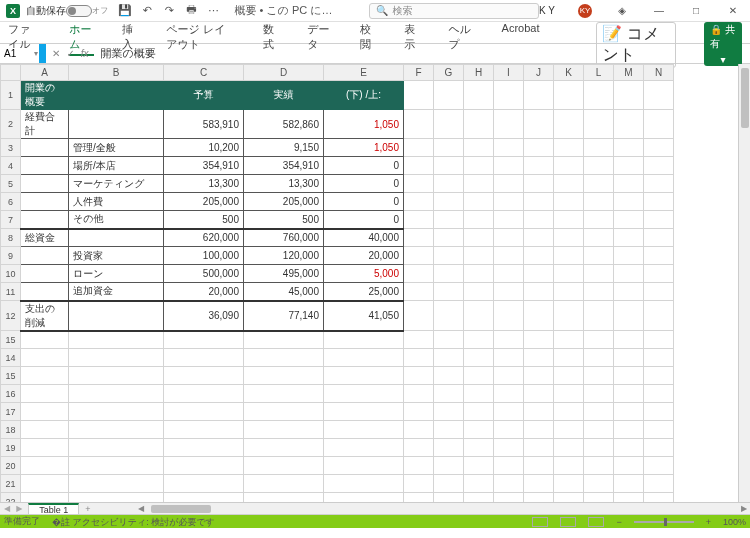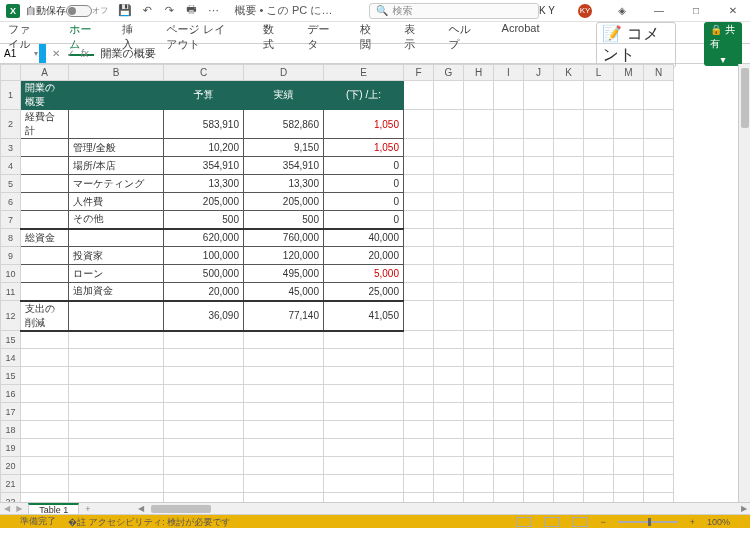--- a/index.html
+++ b/index.html
@@ -54,21 +54,21 @@
   .hscroll-thumb { width: 60px; height: 8px; background: #c0c0c0; border-radius: 2px; margin-left: 4px; }
   .hscroll-arrow { width: 12px; text-align: center; font-size: 8px; color: #888; cursor: pointer; }
   .vscroll { position: absolute; right: 0; top: 0; bottom: 12px; width: 12px; background: #f0f0f0; border-left: 1px solid #ccc; }
   .vscroll-thumb { width: 8px; height: 60px; background: #c0c0c0; border-radius: 2px; margin: 4px auto 0; }
   
   .sheet-tabs { position: absolute; bottom: 0; left: 0; height: 12px; display: flex; align-items: center; font-size: 9px; background: #f0f0f0; border-top: 1px solid #ccc; padding: 0 4px; gap: 6px; width: 135px; }
   .sheet-nav { color: #aaa; cursor: pointer; font-size: 8px; }
   .sheet-tab { background: #fff; border: 1px solid #ccc; border-bottom: none; padding: 0 10px; cursor: pointer; border-top: 2px solid #107c41; }
   .sheet-add { color: #888; cursor: pointer; }
   
-  .status-bar { height: 14px; background: #eab308; border-top: 1px solid #d0d0d0; display: flex; align-items: center; padding: 0 20px; font-size: 9px; color: #555; gap: 12px; }
+  .status-bar { height: 14px; background: #84cc16; border-top: 1px solid #d0d0d0; display: flex; align-items: center; padding: 0 4px; font-size: 9px; color: #555; gap: 12px; }
   .status-spacer { flex: 1; }
   .view-btn { width: 16px; height: 10px; border: 1px solid #aaa; cursor: pointer; }
   .zoom-slider { width: 60px; height: 2px; background: #aaa; position: relative; }
   .zoom-slider::after { content: ""; position: absolute; left: 50%; top: -3px; width: 3px; height: 8px; background: #666; }
 </style>
 </head>
 <body>
 
 <div class="titlebar">
   <div class="app-icon">X</div>

